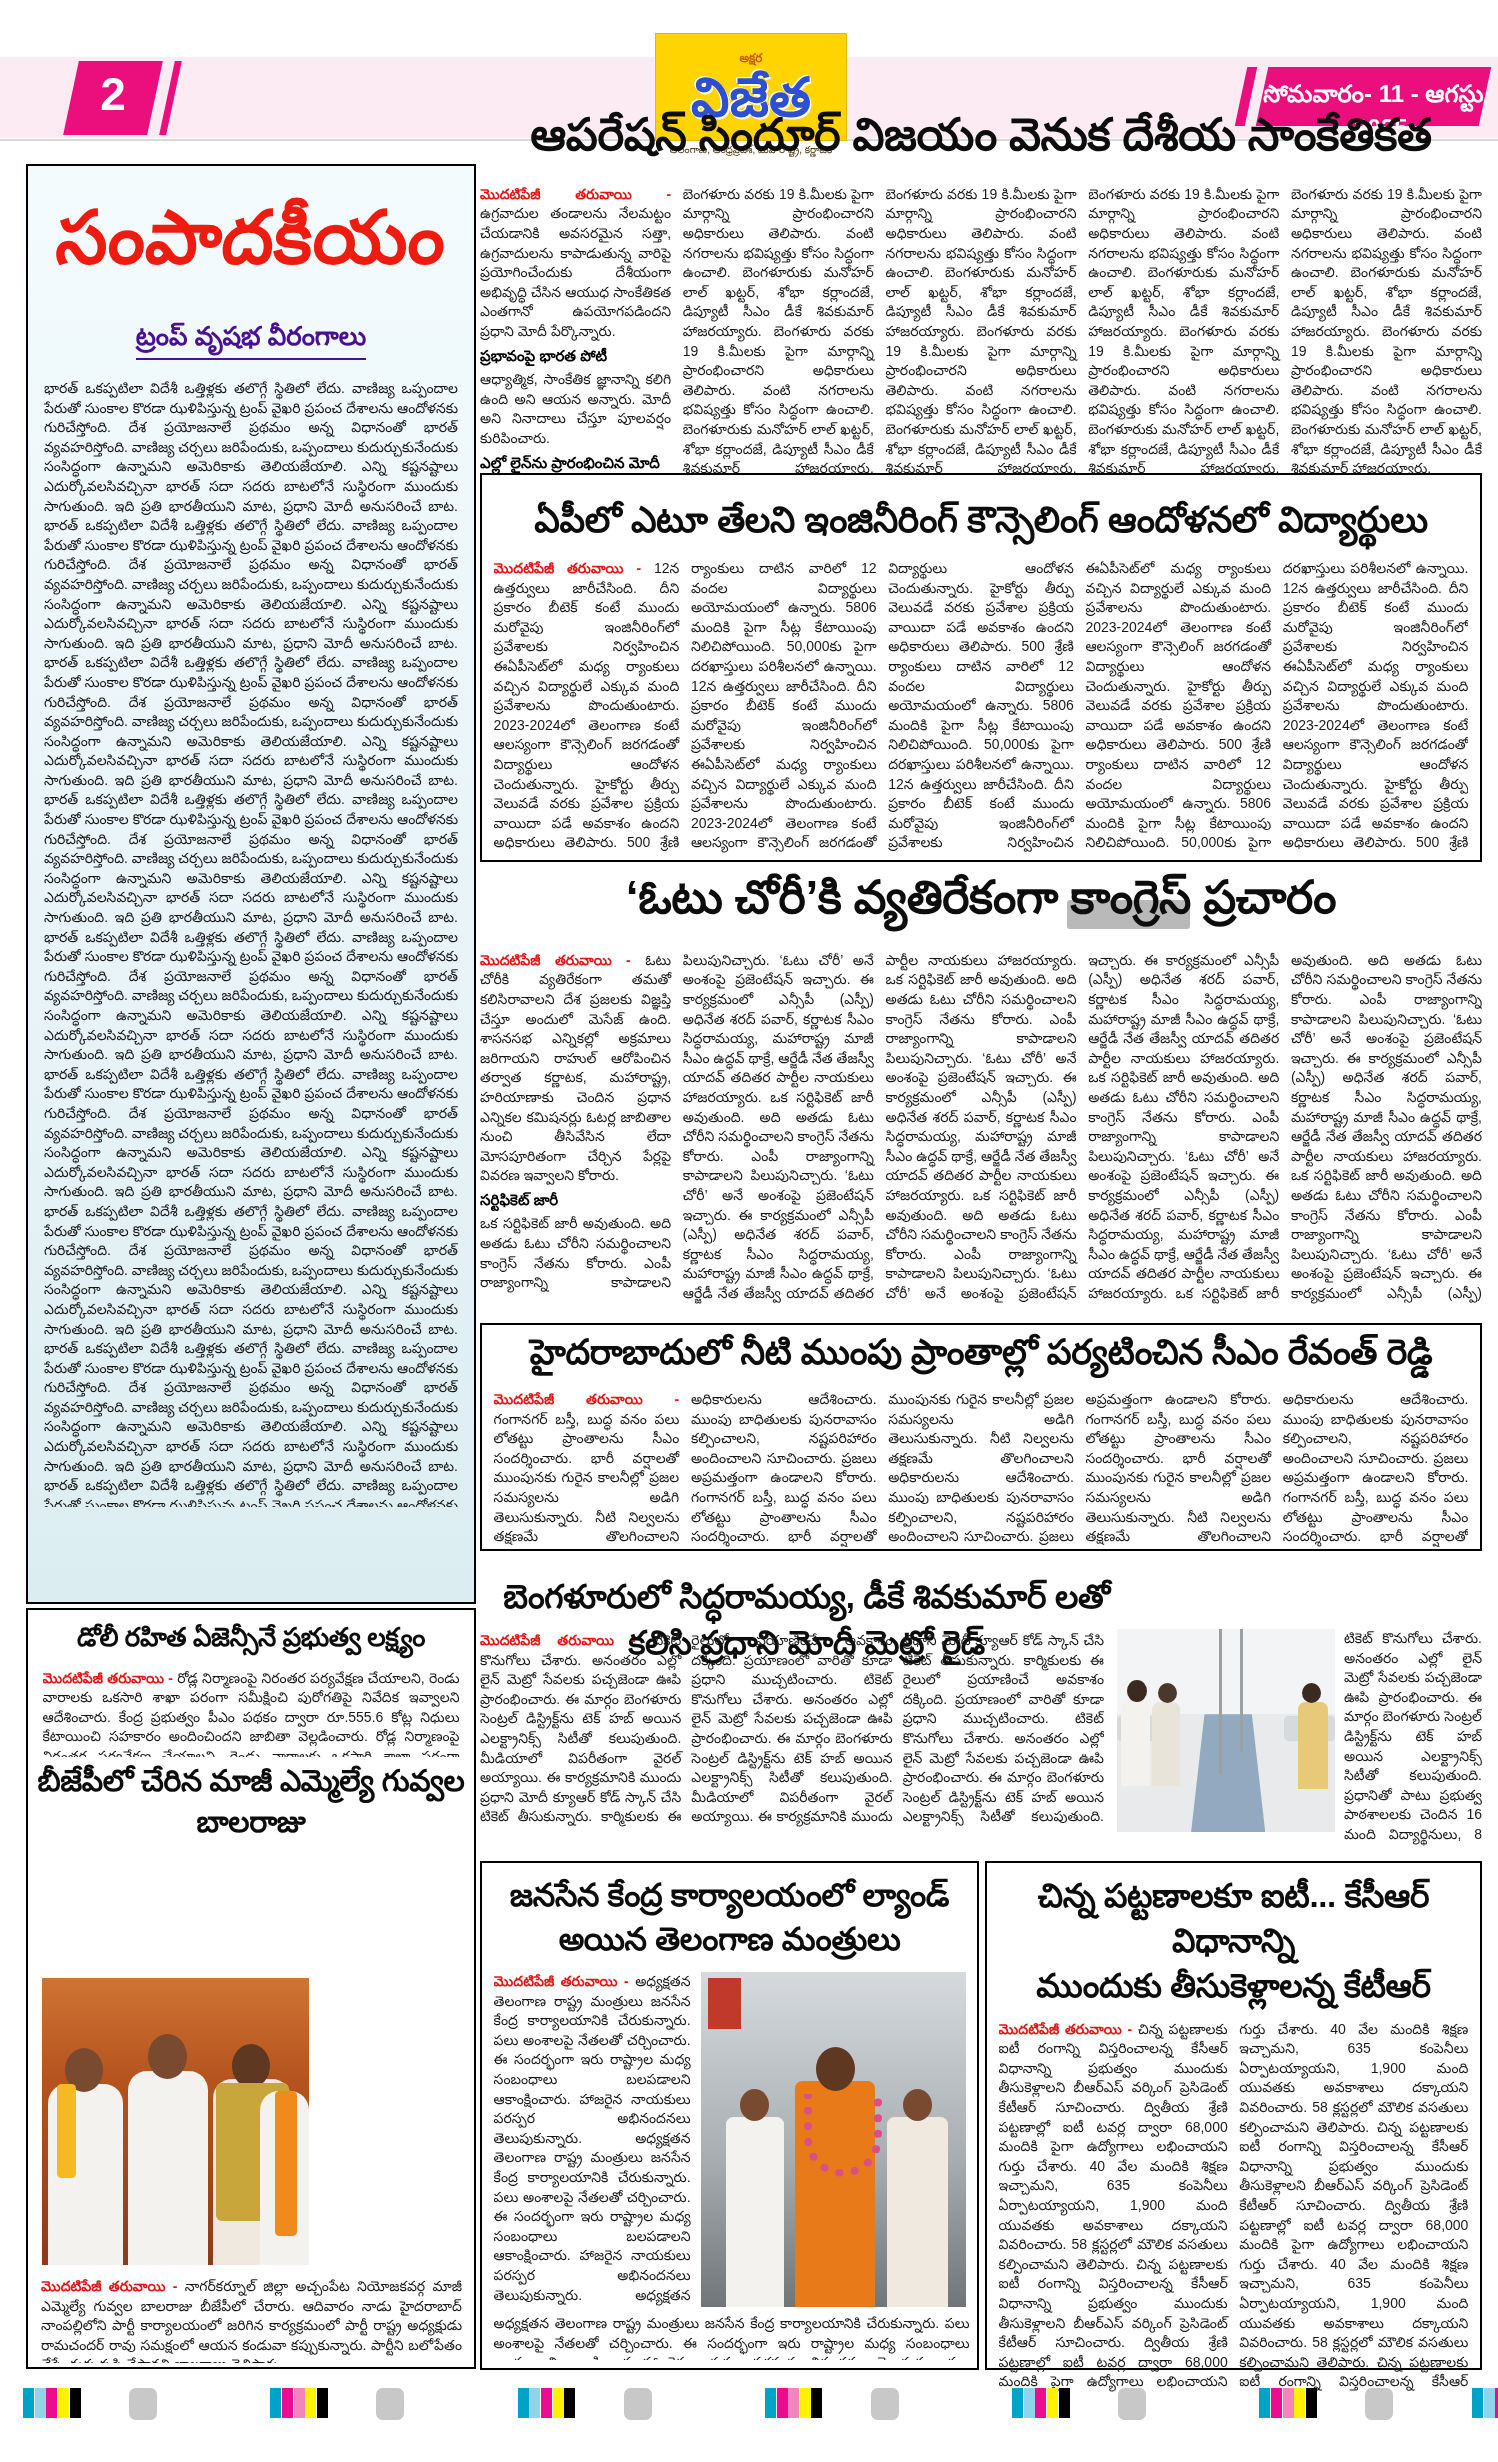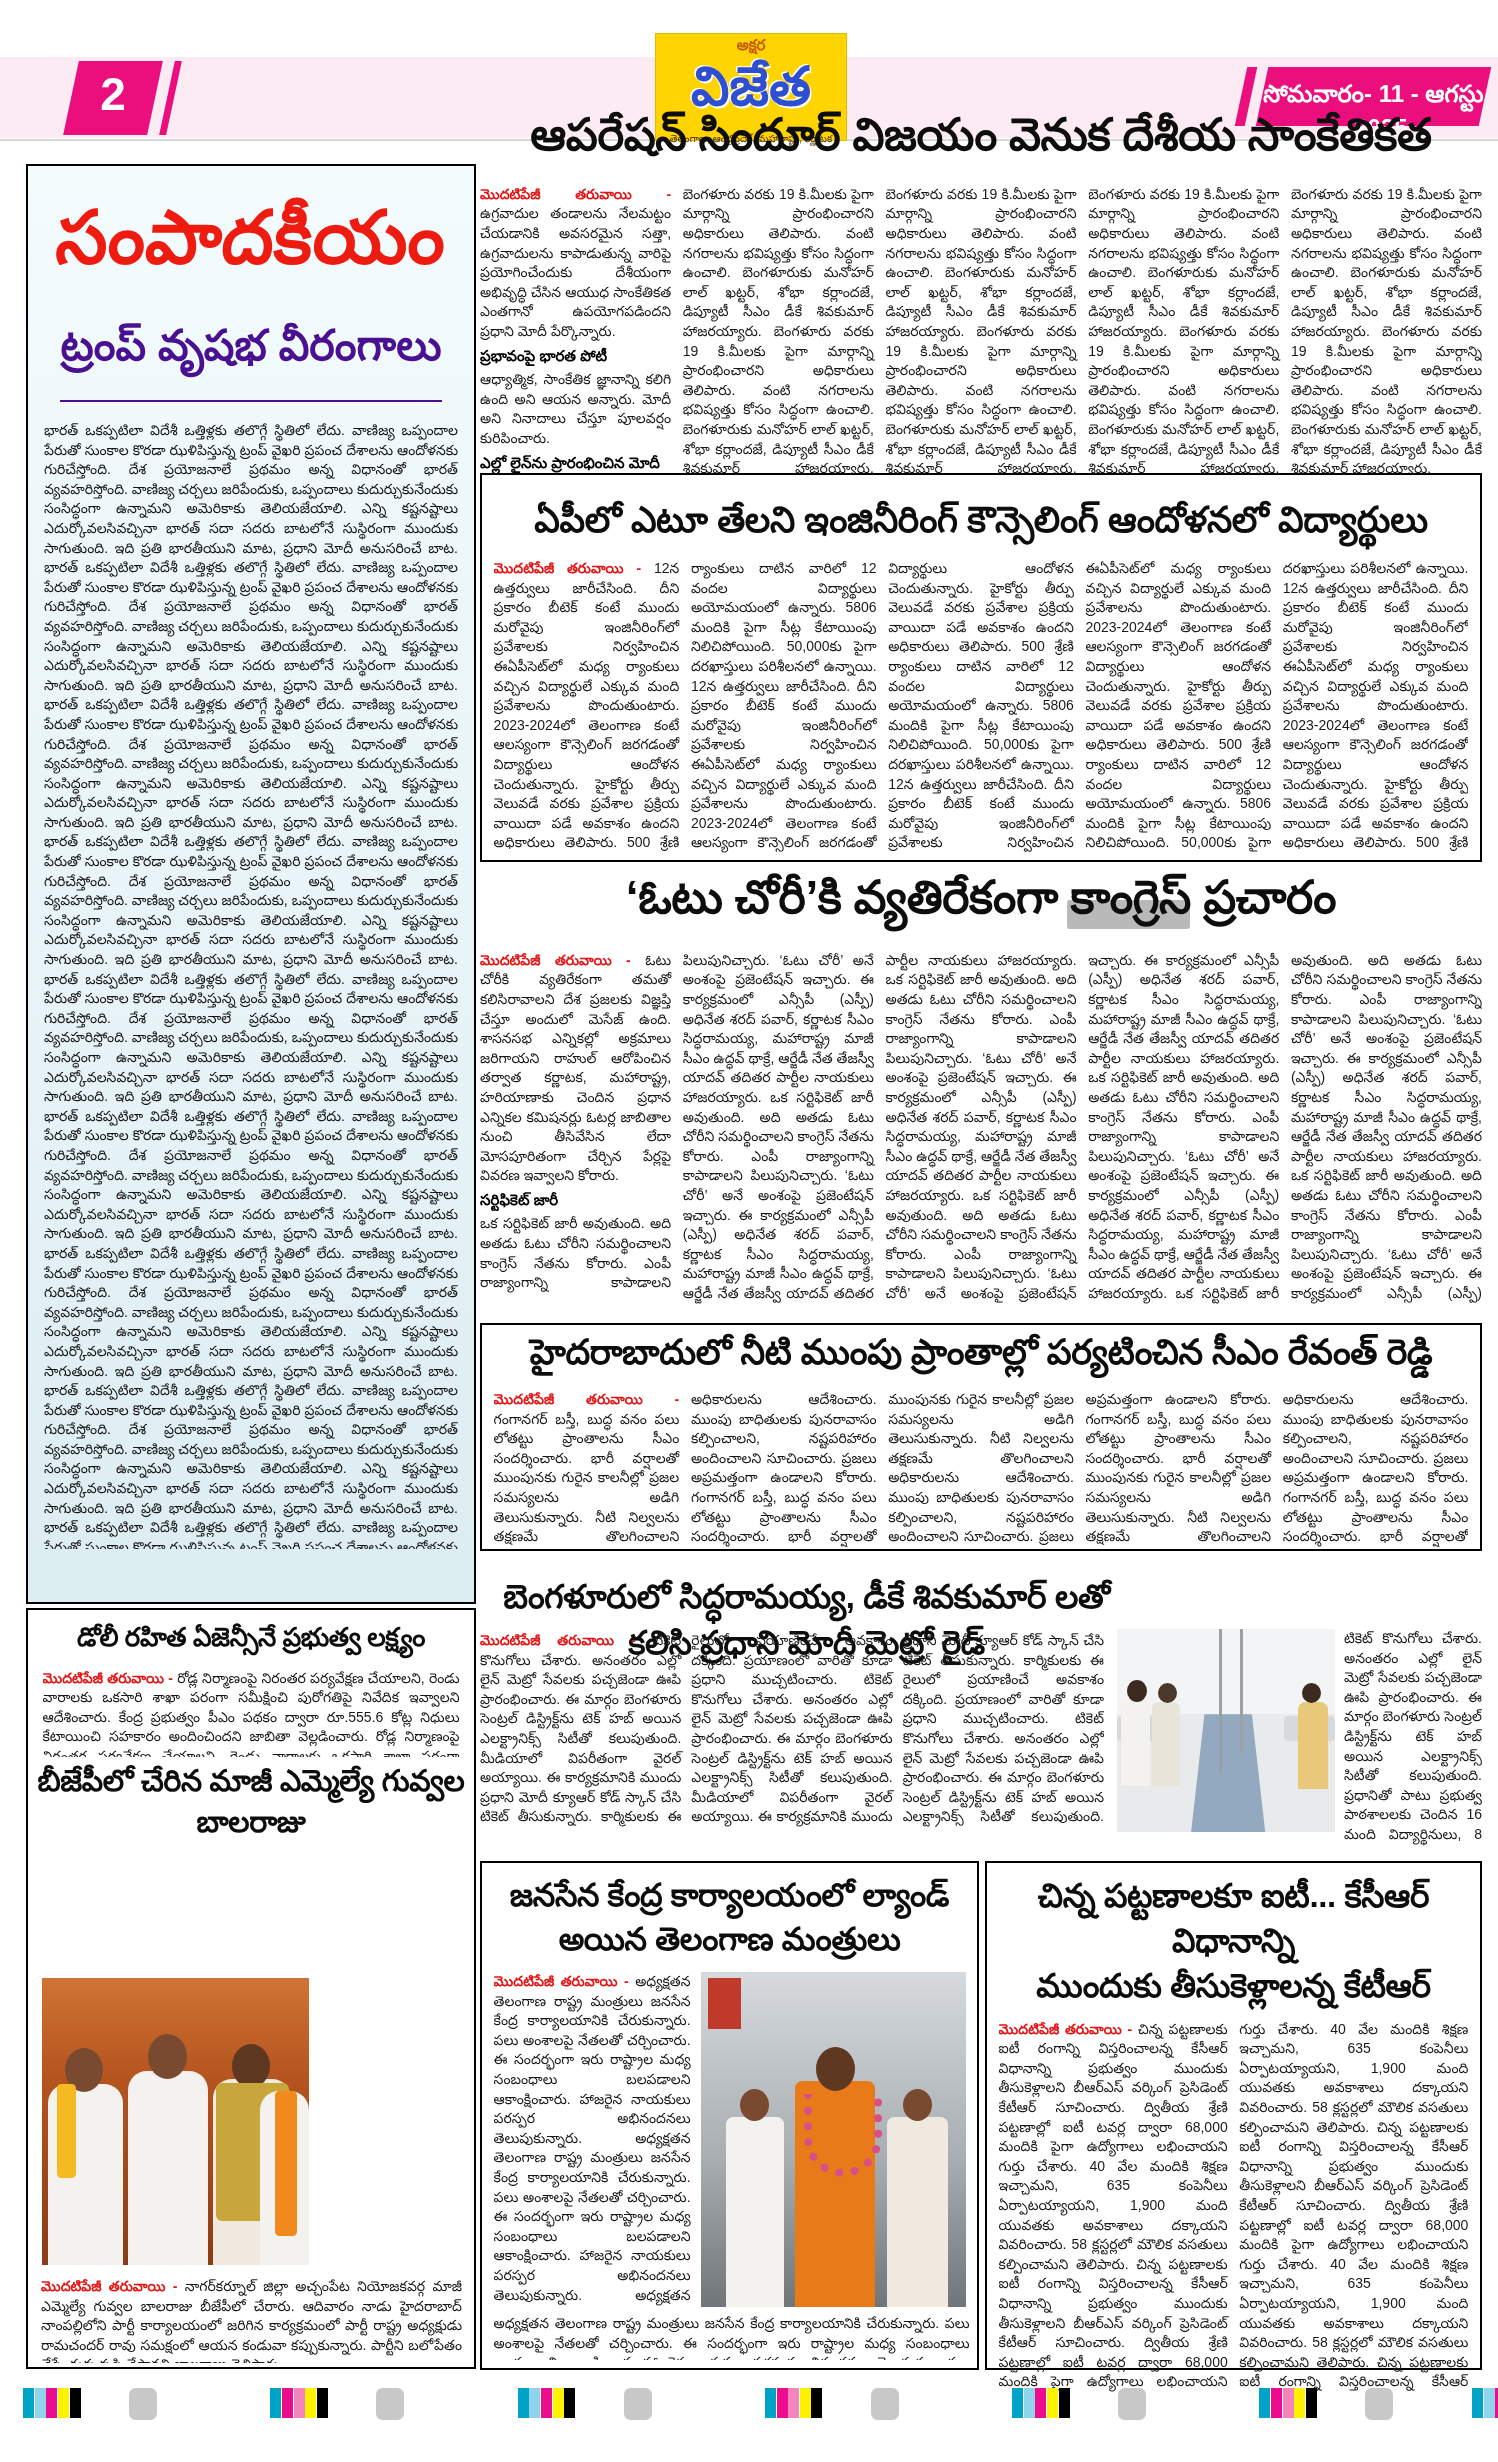--- a/index.html
+++ b/index.html
@@ -5,39 +5,39 @@
   html,body{margin:0;padding:0;background:#ffffff;}
   body{width:1499px;height:2462px;position:relative;font-family:"Liberation Sans","DejaVu Sans",sans-serif;color:#161616;}
   .abs{position:absolute;}
   
   .topstrip{left:0;top:57px;width:1499px;height:81px;background:#fcebf3;}
   .rule-top{left:0;top:139px;width:1499px;height:1.5px;background:#d8d8d8;}
   .pagenum-box{left:71px;top:61px;width:84px;height:74px;background:#ea0f7d;transform:skewX(-12deg);}
   .pagenum-sliver{left:167px;top:61px;width:7.3px;height:74px;background:#ea0f7d;transform:skewX(-12deg);}
   .pagenum{left:71px;top:67px;width:84px;height:68px;color:#fff;font-size:46px;font-weight:bold;text-align:center;}
   .masthead{left:655px;top:33px;width:190px;height:106px;background:#ffd400;border:1.5px solid #e6b800;text-align:center;}
-  .masthead-top{font-size:15px;color:#c85a00;font-weight:bold;margin-top:2px;}
+  .masthead-top{font-size:12px;color:#c85a00;font-weight:bold;margin-top:17px;}
   .masthead-title{font-size:54px;line-height:58px;font-weight:bold;color:#2d4fd0;text-shadow:1.5px 1.5px 0 #ffffff,-1.5px -1.5px 0 #ffffff;}
   .masthead-bottom{font-size:10px;color:#4a3000;margin-top:18px;}
   .datebox-sliver{left:1241px;top:67px;width:10px;height:59px;background:#ea0f7d;transform:skewX(-12deg);}
   .datebox{left:1262px;top:67px;width:223px;height:59px;background:#ea0f7d;transform:skewX(-12deg);}
   .datebox-text{left:1262px;top:80px;width:223px;text-align:center;color:#ffffff;font-size:24px;font-weight:bold;}
   
   .box{border:2.2px solid #000;background:#fff;box-sizing:border-box;}
   .headline{font-weight:bold;color:#0d0d0d;text-align:center;letter-spacing:-0.4px;}
   .bodytext{font-size:14px;line-height:19.6px;text-align:justify;color:#191919;overflow:hidden;}
   .lead{color:#e41414;font-weight:bold;}
   .subhead-inline{display:block;font-weight:bold;font-size:15px;margin:4.4px 0;color:#000;}
   .cols5{column-count:5;column-gap:11.6px;}
   .cols3{column-count:3;column-gap:10px;}
   .cols2{column-count:2;column-gap:11.6px;}
   
   .editorial-box{left:26px;top:164px;width:450px;height:1440px;border:2.2px solid #000;background:linear-gradient(180deg,#f3fbfd 0%,#e7f3f7 60%,#dcedf2 100%);box-sizing:border-box;text-align:center;}
   .ed-section{margin-top:10px;font-size:74px;line-height:123px;font-weight:bold;color:#ee1b10;transform:skewX(-4deg);}
-  .ed-title{margin-top:22px;font-size:43px;font-weight:bold;color:#4a1092;display:inline-block;border-bottom:2.9px solid #4a1092;padding-bottom:19px;}
+  .ed-title{margin-top:22px;font-size:26px;font-weight:bold;color:#4a1092;display:inline-block;border-bottom:2.9px solid #4a1092;padding-bottom:0;}
   .ed-body{margin:19px 16px 0 16px;height:1128px;font-size:14px;line-height:19.6px;text-align:justify;color:#161616;overflow:hidden;}
   
   .doli-box{left:26px;top:1608px;width:450px;height:761px;}
   .doli-headline{margin-top:11.6px;font-size:26px;}
   .doli-body{margin:10px 14.5px 0 14.5px;height:88px;}
   .bjp-headline{margin-top:7.3px;font-size:30px;}
   .bjp-photo{left:42px;top:1978px;width:267px;height:287px;overflow:hidden;background:linear-gradient(180deg,#cf7434 0%,#b5541f 35%,#8a3c16 100%);}
   .bjp-body{left:41px;top:2277px;width:421px;height:86px;}
   
   .art-sindoor{left:480px;top:106px;width:1002px;height:364px;}

